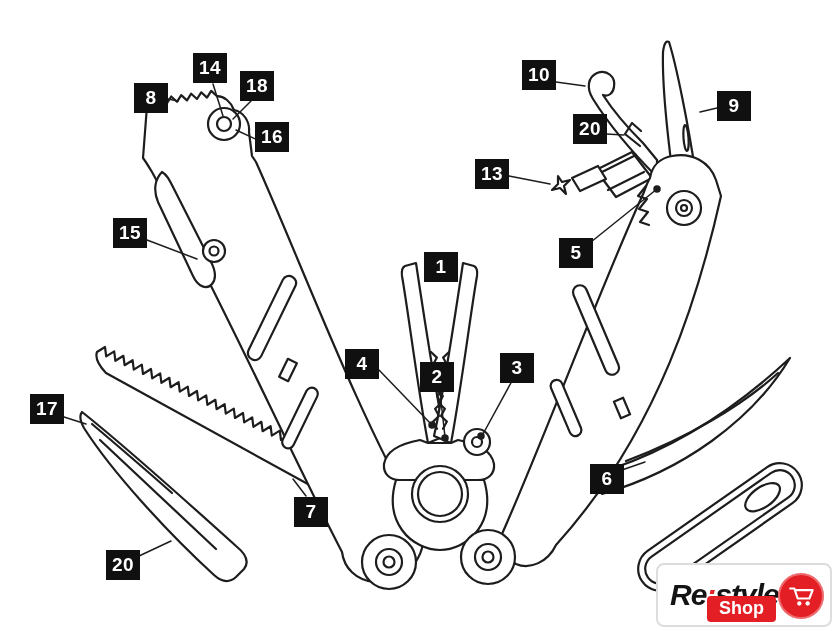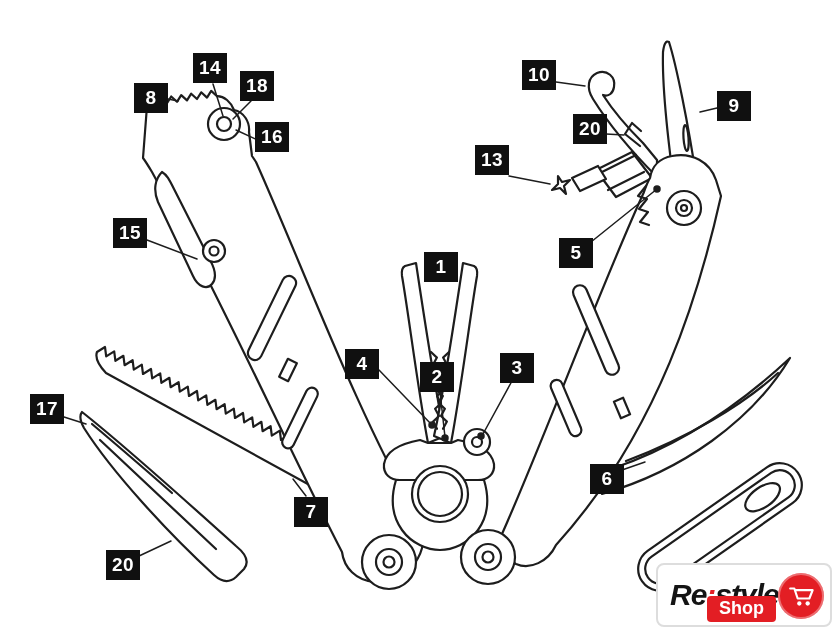--- a/index.html
+++ b/index.html
@@ -171,21 +171,21 @@
       <div class="plabel" style="left: 500px; top: 353px;">3</div>
       <div class="plabel" style="left: 345px; top: 349px;">4</div>
       <div class="plabel" style="left: 559px; top: 238px;">5</div>
       <div class="plabel" style="left: 590px; top: 464px;">6</div>
       <div class="plabel" style="left: 294px; top: 497px;">7</div>
       <div class="plabel" style="left: 134px; top: 83px;">8</div>
       <div class="plabel" style="left: 717px; top: 91px;">9</div>
       <div class="plabel" style="left: 522px; top: 60px;">10</div>
       <div class="plabel" style="left: 573px; top: 114px;">20</div>
       <div class="plabel" style="left: 240px; top: 71px;">18</div>
-      <div class="plabel" style="left: 475px; top: 145px;">13</div>
+      <div class="plabel" style="left: 475px; top: 159px;">13</div>
       <div class="plabel" style="left: 193px; top: 53px; text-align: right;">14</div>
       <div class="plabel" style="left: 113px; top: 218px;">15</div>
       <div class="plabel" style="left: 255px; top: 122px;">16</div>
       <div class="plabel" style="left: 30px; top: 394px;">17</div>
       <div class="plabel" style="left: 106px; top: 550px;">20</div>
     </div>
 
   <div id="logo">
     <div class="brand"><span>Re</span><span class="colon">:</span><span>style</span></div>
     <div class="cart-badge">

